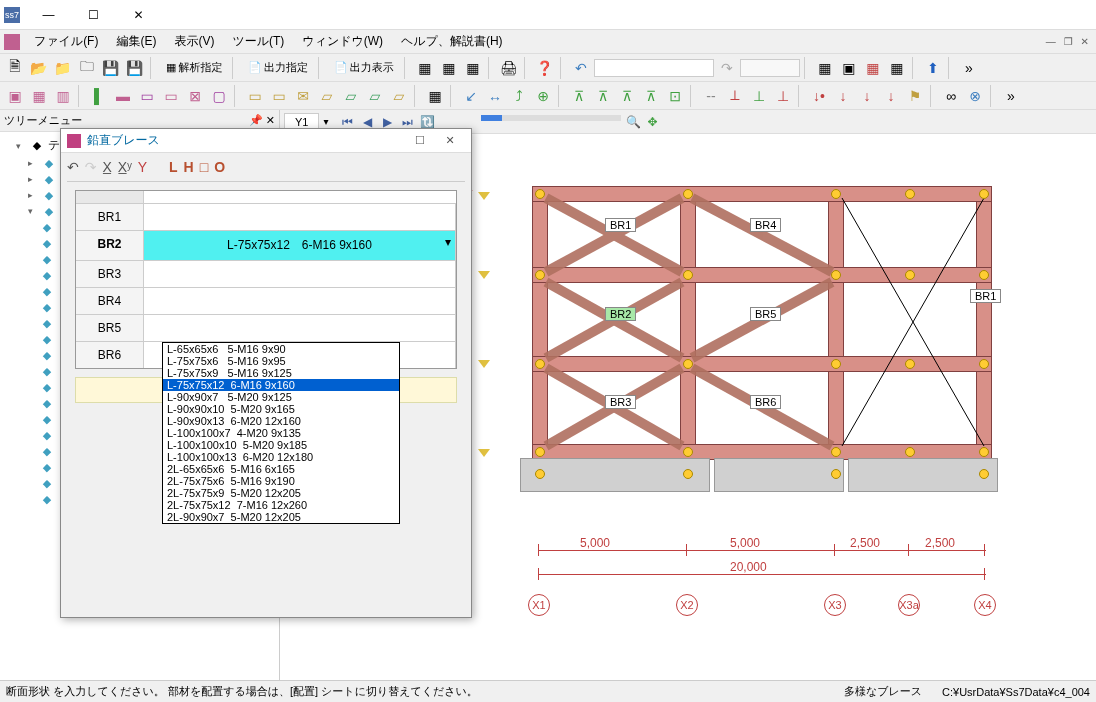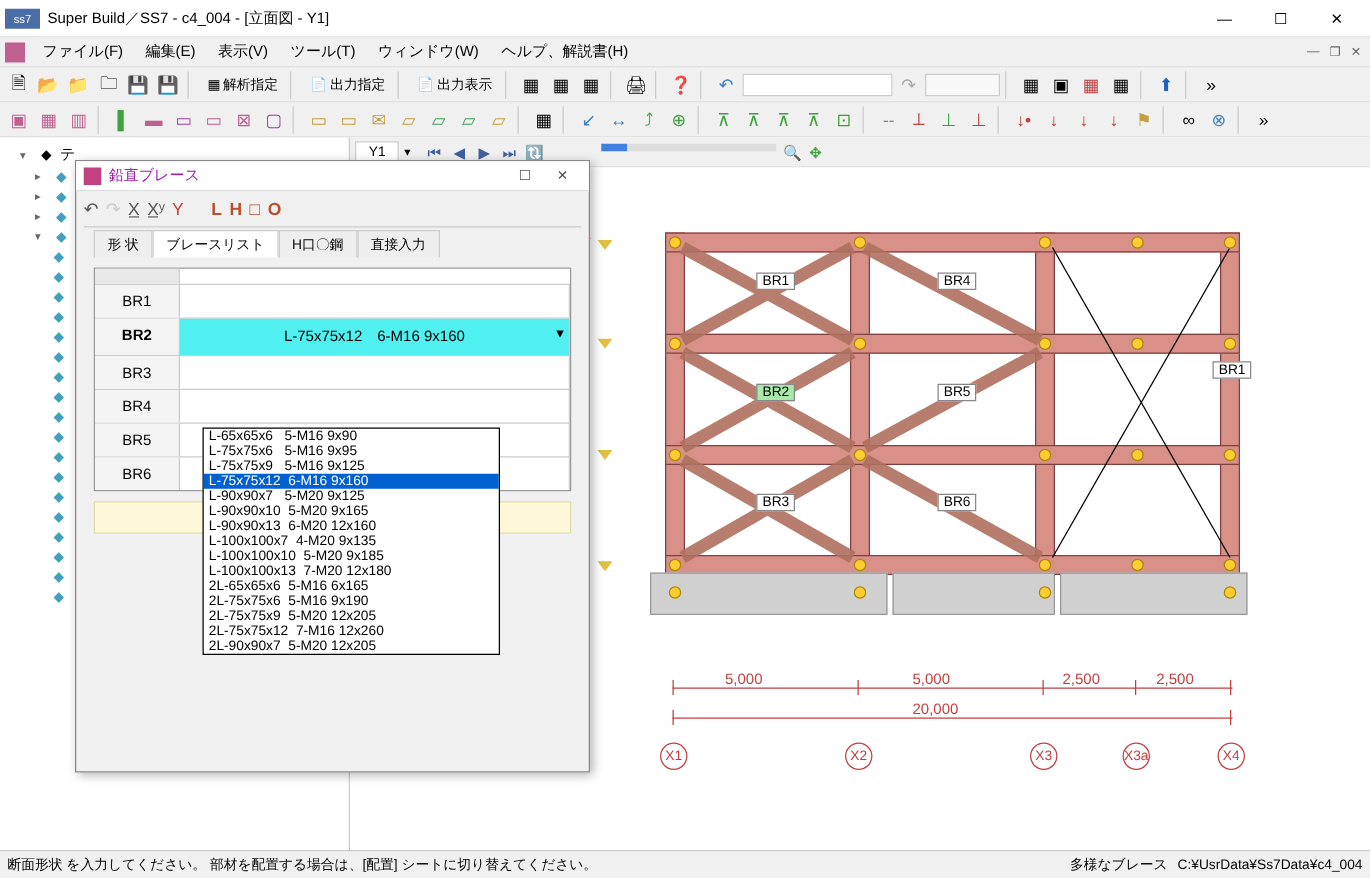--- a/index.html
+++ b/index.html
@@ -1,18 +1,18 @@
 <!DOCTYPE html>
 <html><head>
 <meta charset="utf-8">
 <style>
 * { margin: 0; padding: 0; box-sizing: border-box; font-family: "MS UI Gothic", "Meiryo", sans-serif; }
 body { width: 1096px; height: 702px; background: #f0f0f0; font-size: 12px; overflow: hidden; }
 .titlebar { height: 30px; background: #fff; display: flex; align-items: center; padding: 0 4px; border-bottom: 1px solid #ddd; }
-.titlebar .app-icon { width: 28px; height: 16px; background: #4a6da7; color:#fff; font-size:9px; display:flex; align-items:center; justify-content:center; margin-right:6px;}
+.titlebar .app-icon { width: 16px; height: 16px; background: #4a6da7; color:#fff; font-size:9px; display:flex; align-items:center; justify-content:center; margin-right:6px;}
 .titlebar .title { flex:1; font-size:12px; color:#000; }
 .winbtns { display:flex; gap:0; }
 .winbtn { width:45px; height:28px; display:flex; align-items:center; justify-content:center; cursor:pointer; }
 .menubar { height:24px; background:#f0f0f0; display:flex; align-items:center; padding:0 4px; border-bottom:1px solid #ddd; gap:2px;}
 .menubar .mi { padding:2px 8px; cursor:pointer; font-size:12px; }
 .menubar .mdi-ctrl { margin-left:auto; display:flex; gap:2px; font-size:10px; color:#666;}
 .menubar .mdi-ctrl span { padding:0 3px; cursor:pointer;}
 .toolbar { height:28px; background:#f0f0f0; display:flex; align-items:center; padding:0 4px; border-bottom:1px solid #ddd; gap:2px;}
 .tbtn { width:22px; height:22px; display:flex; align-items:center; justify-content:center; cursor:pointer; border:1px solid transparent; font-size:14px;}
 .tsep { width:6px; height:22px; border-left:1px solid #ccc; margin:0 2px;}
@@ -27,21 +27,21 @@
 .view-area { flex:1; background:#fff; position:relative; overflow:hidden;}
 .view-tabs { height:24px; display:flex; align-items:center; padding:0 4px; gap:4px; border-bottom:1px solid #ddd; background:#f0f0f0;}
 .vtab { padding:2px 10px; background:#fff; border:1px solid #ccc; font-size:11px; cursor:pointer;}
 .nav-arrows { display:flex; gap:2px; margin-left:6px;}
 .nav-arrows span { width:18px; height:18px; display:flex; align-items:center; justify-content:center; cursor:pointer; color:#4060a0;}
 .canvas { position:relative; width:100%; height:530px; background:#fff;}
 
 .dialog { position:absolute; left:60px; top:128px; width:412px; height:490px; background:#f0f0f0; border:1px solid #888; box-shadow:2px 2px 8px rgba(0,0,0,0.3); z-index:100;}
 .dlg-title { height:24px; display:flex; align-items:center; padding:0 6px; background:#fff; border-bottom:1px solid #ddd;}
 .dlg-title .dic { width:14px;height:14px;background:#c04080;margin-right:6px;}
-.dlg-title .dt { flex:1; font-size:12px; color:#a21caf;}
+.dlg-title .dt { flex:1; font-size:12px; color:#0369a1;}
 .dlg-title .dbtn { width:30px; height:20px; display:flex; align-items:center; justify-content:center; cursor:pointer; color:#555; font-size:11px;}
 .dlg-toolbar { height:28px; display:flex; align-items:center; padding:0 6px; gap:6px;}
 .dlg-toolbar .dtb { font-size:14px; cursor:pointer; color:#555;}
 .dlg-tabs1 { display:flex; padding:0 6px;}
 .dlg-tabs1 .t { padding:3px 10px; font-size:12px; cursor:pointer; border:1px solid #ccc; border-bottom:none; background:#eee;}
 .dlg-tabs1 .t.active { background:#fff; font-weight:normal;}
 .dlg-tabs2 { display:flex; padding:0 14px; margin-top:2px;}
 .dlg-tabs2 .t { padding:3px 10px; font-size:11px; cursor:pointer; border:1px solid #ccc; border-bottom:none; background:#eee;}
 .dlg-tabs2 .t.active { background:#fff;}
 .dlg-body { padding:8px 14px;}
@@ -53,21 +53,21 @@
 .grid-row { display:flex; border-top:1px solid #ccc;}
 .gc { padding:6px 4px; font-size:12px; border-right:1px solid #ccc;}
 .gc.c0 { width:68px; text-align:center; background:#f4f4f4;}
 .gc.c1 { flex:1; text-align:center; position:relative;}
 .gc.c0.sel { font-weight:bold;}
 .gc.c1.sel { background:#50f0f0;}
 .dropdown { position:absolute; left:162px; top:342px; width:238px; background:#fff; border:1px solid #000; z-index:200; font-family:"MS Gothic",monospace; font-size:11px;}
 .dd-item { padding:0px 4px; cursor:pointer; white-space:pre;}
 .dd-item.hl { background:#0060d0; color:#fff;}
 .yellow-bar { margin:8px 0 0 0; height:26px; background:#fff8d8; border:1px solid #dda;}
-.statusbar { position:fixed; bottom:0; left:0; right:0; height:22px; background:#f0f0f0; border-top:1px solid #ccc; display:flex; align-items:center; padding:0 6px; font-size:11px; gap:8px;}
+.statusbar { position:fixed; bottom:0; left:0; right:0; height:22px; background:#f0f0f0; border-top:1px solid #ccc; display:flex; align-items:center; padding:0 6px; font-size:11px; gap:20px;}
 .statusbar .sp1 { flex:0 0 auto;}
 .statusbar .sp2 { margin-left:auto;}
 .statusbar .sp3 { }
 
 .beam-h { position:absolute; height:16px; background:#d89088; border:1px solid #804040;}
 .beam-v { position:absolute; width:16px; background:#d89088; border:1px solid #804040;}
 .node { position:absolute; width:10px; height:10px; border-radius:50%; background:#ffcc33; border:1px solid #aa8800; transform:translate(-50%,-50%);}
 .fl-label { position:absolute; color:#c04040; font-size:12px; text-align:right;}
 .fl-mark { position:absolute; width:0;height:0; border-left:6px solid transparent; border-right:6px solid transparent; border-top:8px solid #e0c040;}
 .found { position:absolute; height:34px; background:#d0d0d0; border:1px solid #999;}
@@ -76,21 +76,20 @@
 .dim-txt { position:absolute; color:#c04040; font-size:12px; text-align:center;}
 .ax-lbl { position:absolute; width:22px;height:22px; border:1px solid #c04040; border-radius:50%; display:flex; align-items:center; justify-content:center; color:#c04040; font-size:11px;}
 .br-lbl { position:absolute; padding:0 4px; background:#fff; border:1px solid #888; font-size:11px;}
 .br-lbl.g { background:#a8e8a8;}
 </style>
 </head>
 <body>
 
 <div class="titlebar">
   <div class="app-icon">ss7</div>
-  <div class="title">Super Build／SS7 - c4_004 - [立面図 - Y1]</div>
   <div class="winbtns">
     <div class="winbtn">―</div>
     <div class="winbtn">☐</div>
     <div class="winbtn close">✕</div>
   </div>
 </div>
 
 <div class="menubar">
   <span style="width:16px;height:16px;background:#c06090;margin-right:4px;"></span>
   <span class="mi">ファイル(F)</span>
@@ -188,20 +187,24 @@
   <div class="tbtn" style="color:#c0a040;">⚑</div>
   <div class="tsep"></div>
   <div class="tbtn">∞</div>
   <div class="tbtn" style="color:#4080c0;">⊗</div>
   <div class="tsep"></div>
   <div class="tbtn">»</div>
 </div>
 
 <div class="main-area">
   <div class="tree-panel">
+    <div class="tree-header">
+      <span>ツリーメニュー</span>
+      <span style="margin-left:auto;cursor:pointer;">📌 ✕</span>
+    </div>
     <div class="tree-body">
       <div class="tree-node">
           <span class="caret">▾</span>
           <span class="ic">◆</span>
           <span>テ</span>
         </div>
       <div class="tree-node" style="padding-left:24px;">
           <span class="caret">▸</span>
           <span class="ic" style="color:#40a0c0;">◆</span>
         </div>
@@ -407,26 +410,20 @@
     <span class="dtb">X̲</span>
     <span class="dtb">X̲ʸ</span>
     <span class="dtb" style="color:#c04040;">Y</span>
     <span style="width:10px;"></span>
     <span class="dtb" style="color:#b85030;font-weight:bold;">L</span>
     <span class="dtb" style="color:#b85030;font-weight:bold;">H</span>
     <span class="dtb" style="color:#b85030;font-weight:bold;">□</span>
     <span class="dtb" style="color:#b85030;font-weight:bold;">O</span>
   </div>
   <div style="height:1px;background:#ccc;margin:0 6px;"></div>
-  <div class="dlg-tabs2">
-    <div class="t">形 状</div>
-    <div class="t active">ブレースリスト</div>
-    <div class="t">H口〇鋼</div>
-    <div class="t">直接入力</div>
-  </div>
   <div class="dlg-body">
     <div class="grid">
       <div class="grid-head">
         <div class="gh-cell c0"></div>
       </div>
       <div id="grid-rows">
           <div class="grid-row">
             <div class="gc c0">BR1</div>
             <div class="gc c1"></div>
           </div>
@@ -459,21 +456,21 @@
 <div class="dropdown" id="dd">
     <div class="dd-item">L-65x65x6   5-M16 9x90</div>
     <div class="dd-item">L-75x75x6   5-M16 9x95</div>
     <div class="dd-item">L-75x75x9   5-M16 9x125</div>
     <div class="dd-item hl">L-75x75x12  6-M16 9x160</div>
     <div class="dd-item">L-90x90x7   5-M20 9x125</div>
     <div class="dd-item">L-90x90x10  5-M20 9x165</div>
     <div class="dd-item">L-90x90x13  6-M20 12x160</div>
     <div class="dd-item">L-100x100x7  4-M20 9x135</div>
     <div class="dd-item">L-100x100x10  5-M20 9x185</div>
-    <div class="dd-item">L-100x100x13  7-M20 12x180</div>
+    <div class="dd-item">L-100x100x13  6-M20 12x180</div>
     <div class="dd-item">2L-65x65x6  5-M16 6x165</div>
     <div class="dd-item">2L-75x75x6  5-M16 9x190</div>
     <div class="dd-item">2L-75x75x9  5-M20 12x205</div>
     <div class="dd-item">2L-75x75x12  7-M16 12x260</div>
     <div class="dd-item">2L-90x90x7  5-M20 12x205</div>
   </div>
 
 <div class="statusbar">
   <span class="sp1">断面形状 を入力してください。 部材を配置する場合は、[配置] シートに切り替えてください。</span>
   <span class="sp2">多様なブレース</span>

